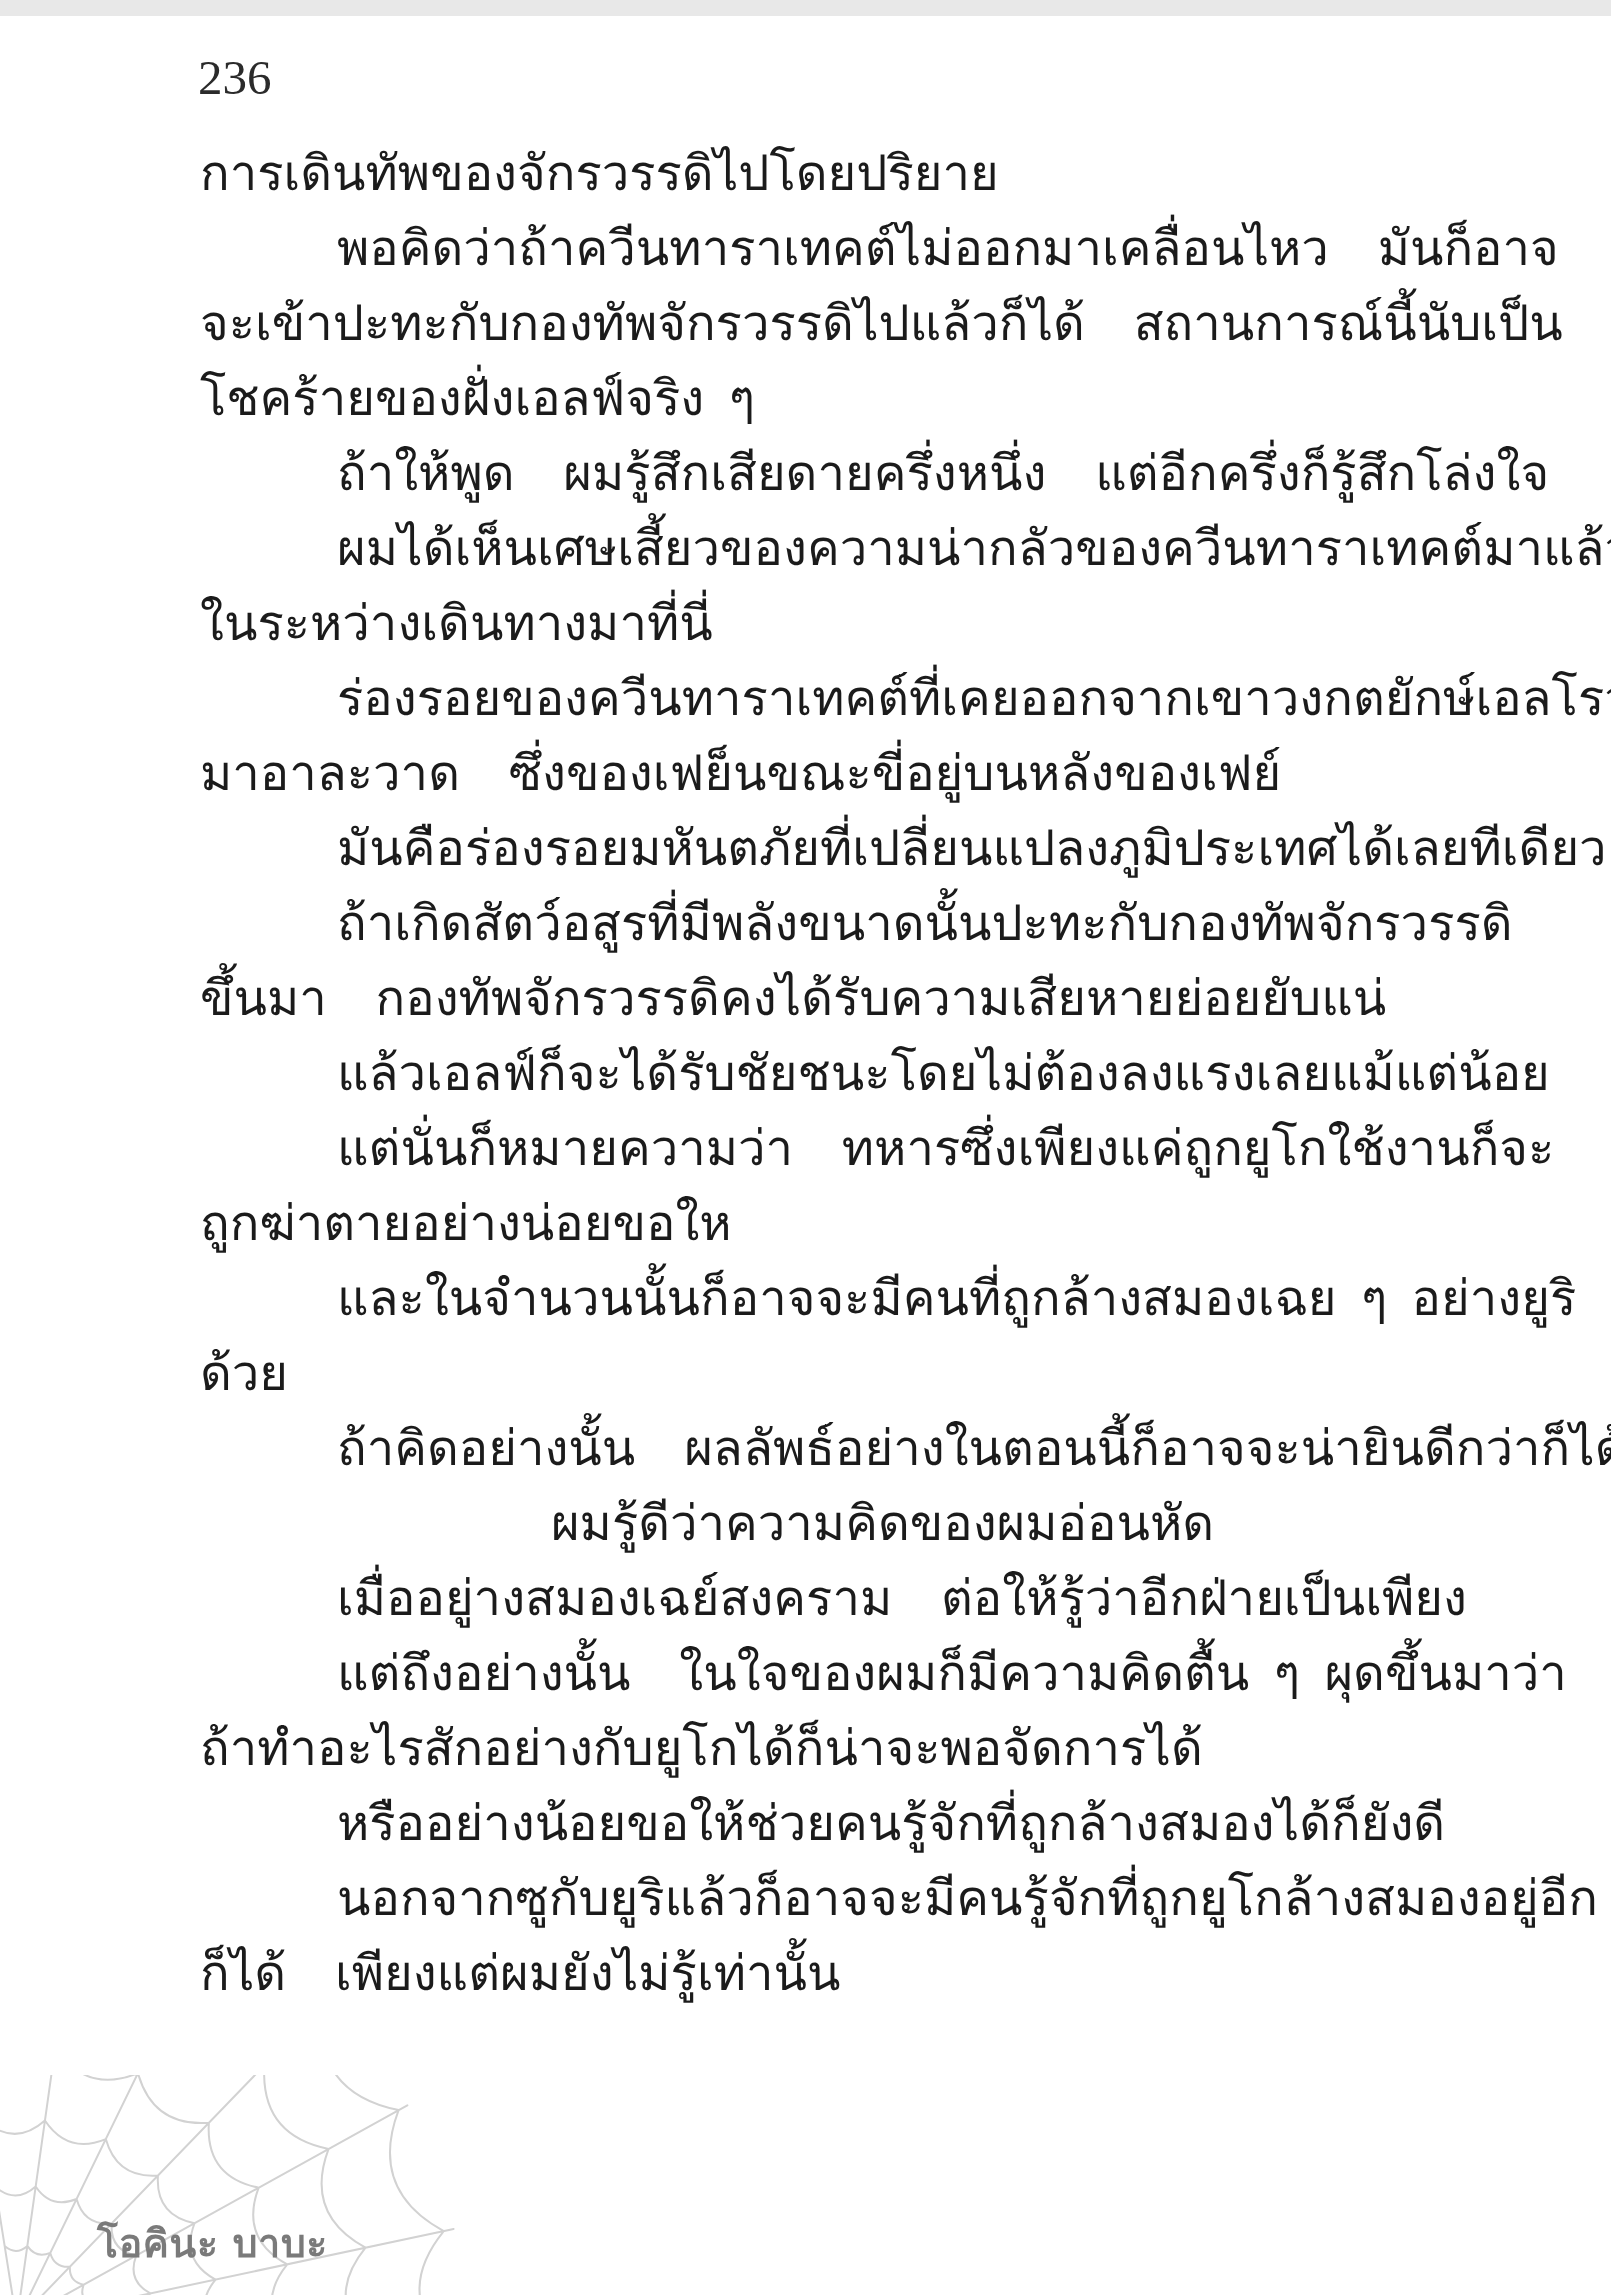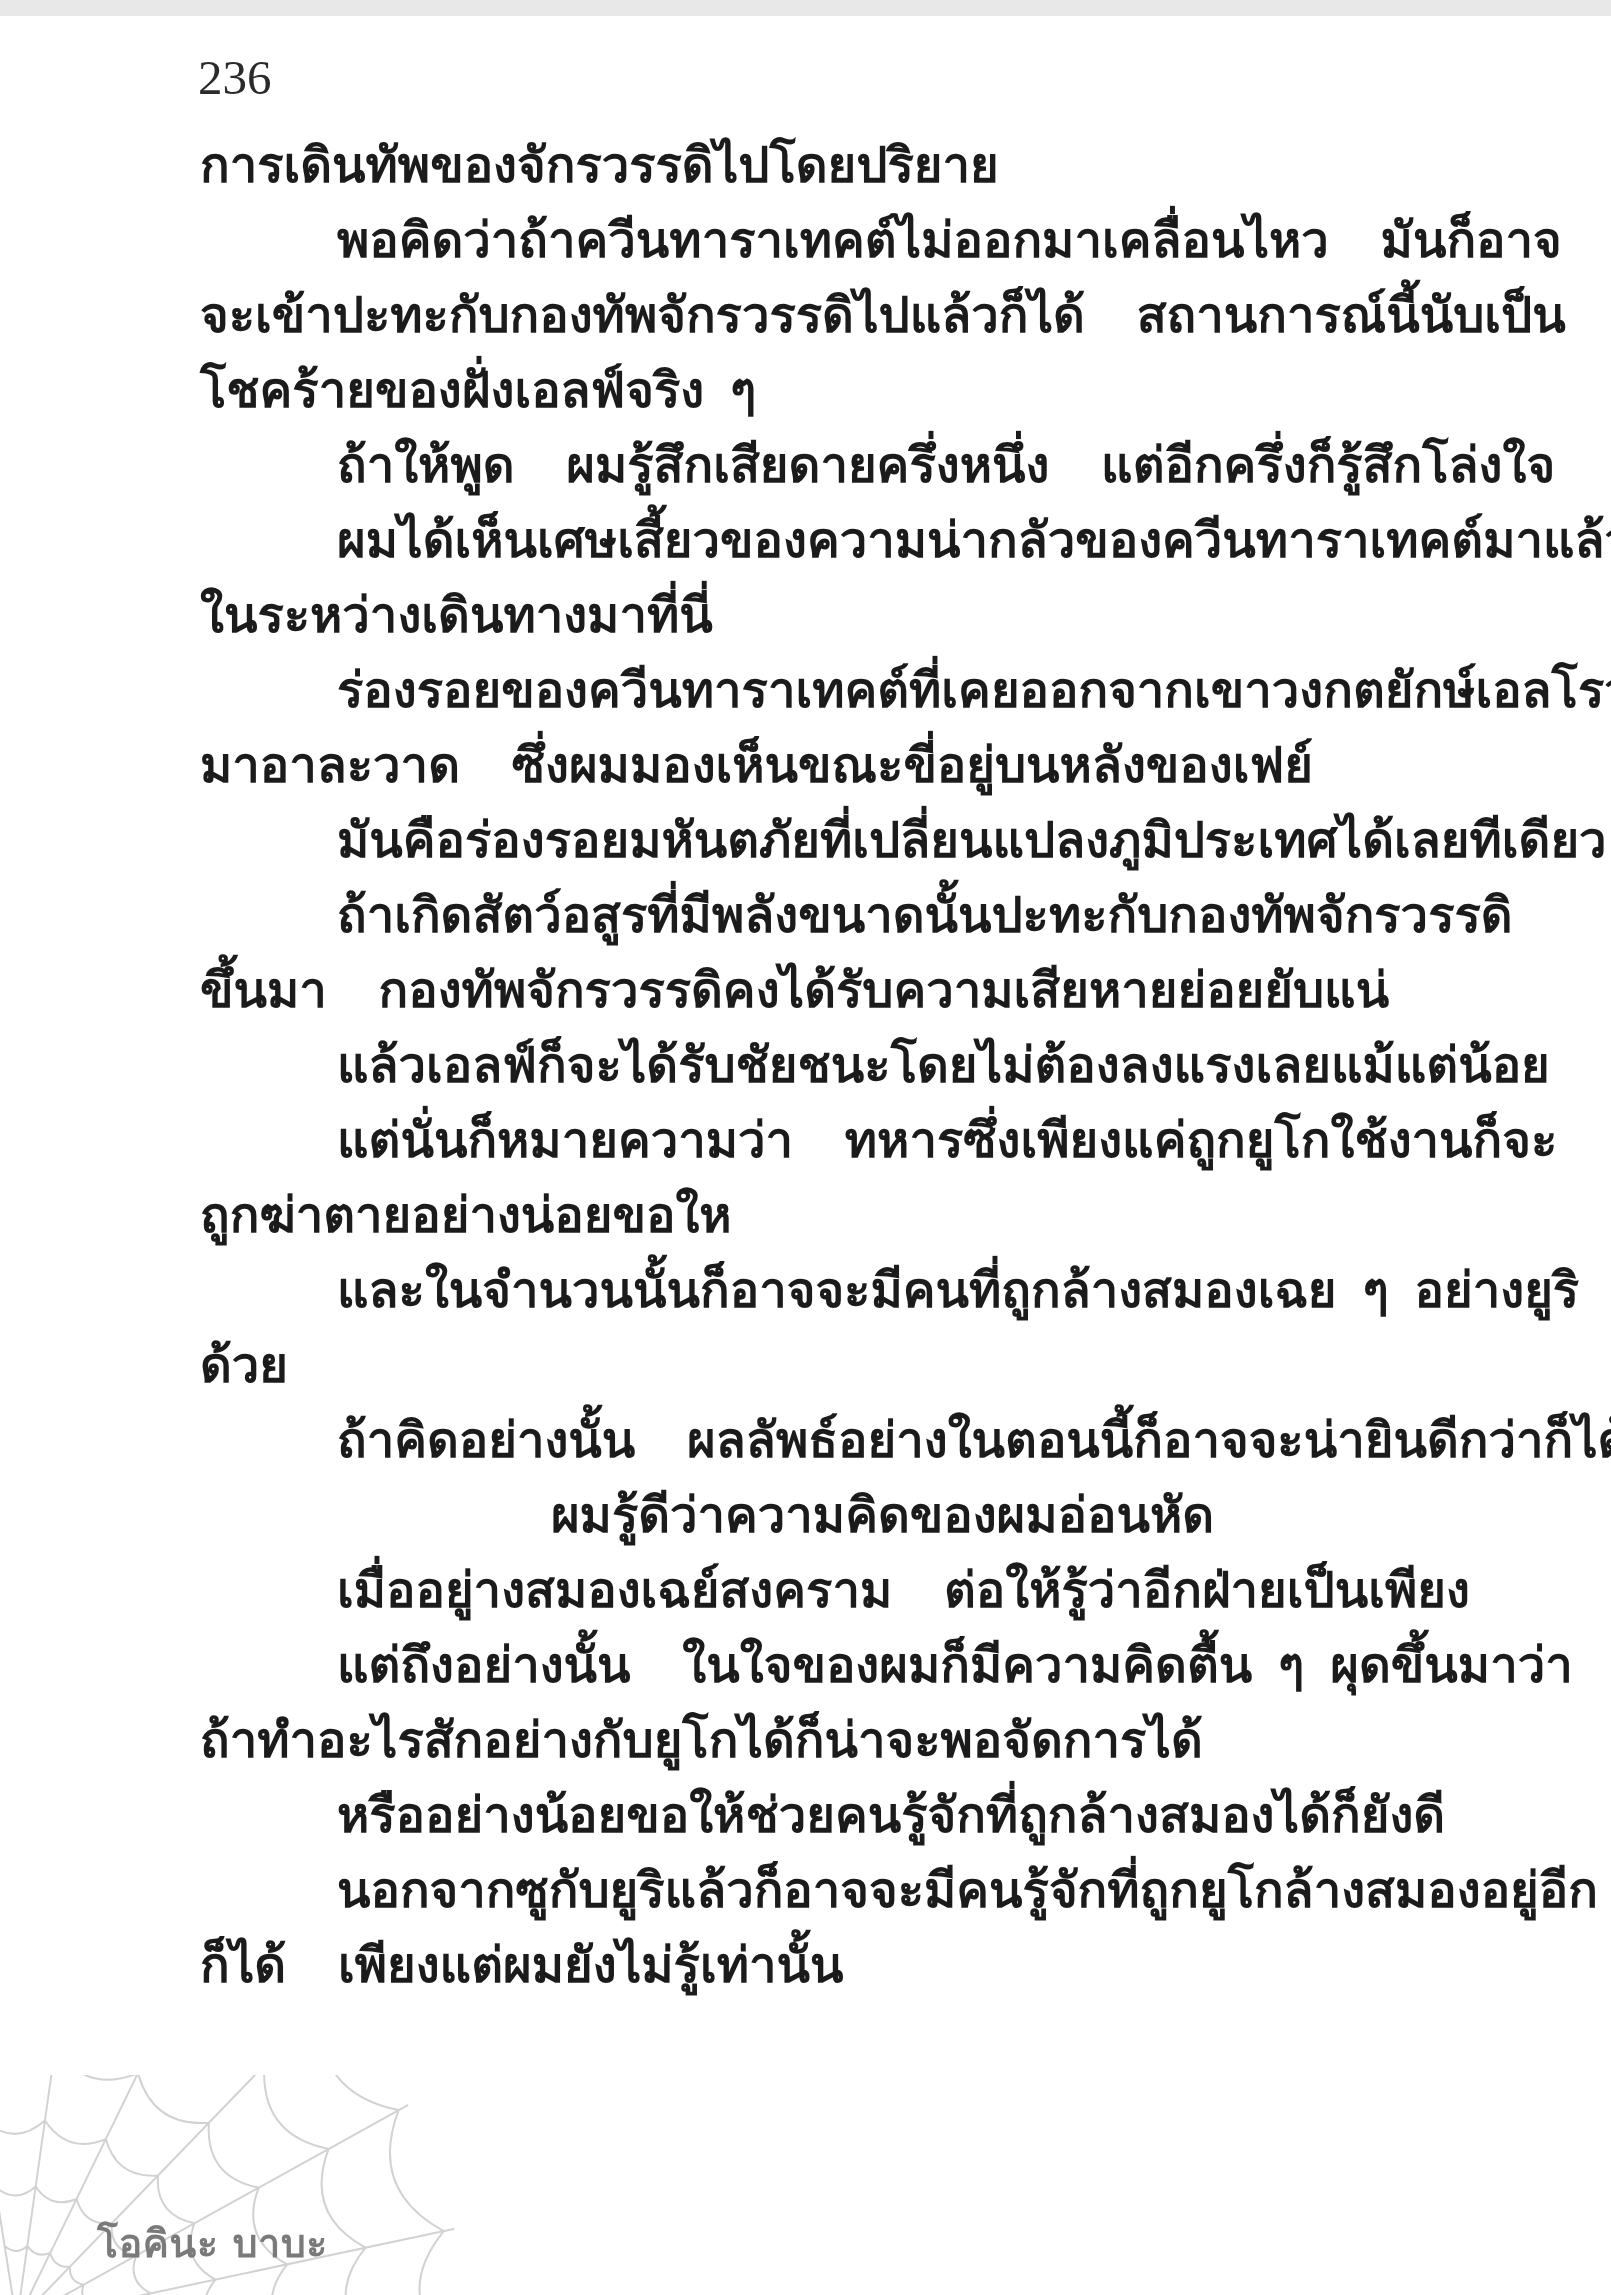--- a/index.html
+++ b/index.html
@@ -11,25 +11,24 @@
     font-family:"DejaVu Sans","Liberation Sans",sans-serif;
     margin-top:16px;
   }
   .page-number{
     position:absolute;left:198px;top:37px;
     font-family:"Liberation Serif","DejaVu Serif",serif;
     font-size:49px;line-height:1;
     color:var(--page_number,#2b2b2b);
   }
   .text-block{
-    position:absolute;left:200px;top:112px;width:1228px;
+    position:absolute;left:200px;top:120px;width:1228px;
     font-size:49px;line-height:75px;
     color:var(--text,#1b1b1b);
     word-spacing:0.18em;
-    font-weight:bold;
   }
   .text-line{white-space:pre;height:75px;}
   .text-line.indent{padding-left:137px;text-align:center;}
   .spiderweb{
     position:absolute;left:0;top:2059px;width:520px;height:237px;
     pointer-events:none;
   }
   .spiderweb path{
     fill:none;stroke:var(--web_line,#d2d2d2);stroke-width:3;
     stroke-linecap:round;
@@ -50,21 +49,21 @@
 
   <div class="text-block">
       <div class="text-line">การเดินทัพของจักรวรรดิไปโดยปริยาย</div>
       <div class="text-line indent">พอคิดว่าถ้าควีนทาราเทคต์ไม่ออกมาเคลื่อนไหว  มันก็อาจ</div>
       <div class="text-line">จะเข้าปะทะกับกองทัพจักรวรรดิไปแล้วก็ได้  สถานการณ์นี้นับเป็น</div>
       <div class="text-line">โชคร้ายของฝั่งเอลฟ์จริง ๆ</div>
       <div class="text-line indent">ถ้าให้พูด  ผมรู้สึกเสียดายครึ่งหนึ่ง  แต่อีกครึ่งก็รู้สึกโล่งใจ</div>
       <div class="text-line indent">ผมได้เห็นเศษเสี้ยวของความน่ากลัวของควีนทาราเทคต์มาแล้ว</div>
       <div class="text-line">ในระหว่างเดินทางมาที่นี่</div>
       <div class="text-line indent">ร่องรอยของควีนทาราเทคต์ที่เคยออกจากเขาวงกตยักษ์เอลโรว์</div>
-      <div class="text-line">มาอาละวาด  ซึ่งผมมองเห็นขณะขี่อยู่บนหลังของเฟย์</div>
+      <div class="text-line">มาอาละวาด  ซึ่งของเฟย็นขณะขี่อยู่บนหลังของเฟย์</div>
       <div class="text-line indent">มันคือร่องรอยมหันตภัยที่เปลี่ยนแปลงภูมิประเทศได้เลยทีเดียว</div>
       <div class="text-line indent">ถ้าเกิดสัตว์อสูรที่มีพลังขนาดนั้นปะทะกับกองทัพจักรวรรดิ</div>
       <div class="text-line">ขึ้นมา  กองทัพจักรวรรดิคงได้รับความเสียหายย่อยยับแน่</div>
       <div class="text-line indent">แล้วเอลฟ์ก็จะได้รับชัยชนะโดยไม่ต้องลงแรงเลยแม้แต่น้อย</div>
       <div class="text-line indent">แต่นั่นก็หมายความว่า  ทหารซึ่งเพียงแค่ถูกยูโกใช้งานก็จะ</div>
       <div class="text-line">ถูกฆ่าตายอย่างน่อยขอให</div>
       <div class="text-line indent">และในจำนวนนั้นก็อาจจะมีคนที่ถูกล้างสมองเฉย ๆ อย่างยูริ</div>
       <div class="text-line">ด้วย</div>
       <div class="text-line indent">ถ้าคิดอย่างนั้น  ผลลัพธ์อย่างในตอนนี้ก็อาจจะน่ายินดีกว่าก็ได้</div>
       <div class="text-line indent">ผมรู้ดีว่าความคิดของผมอ่อนหัด</div>

